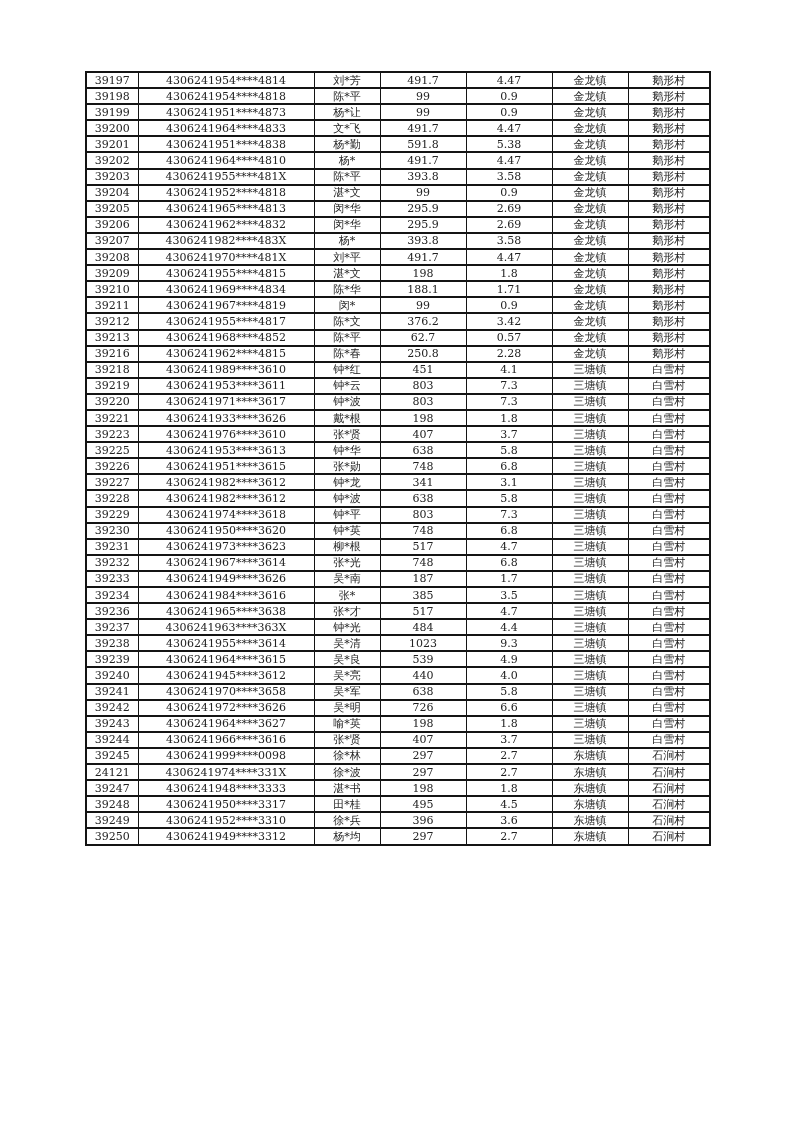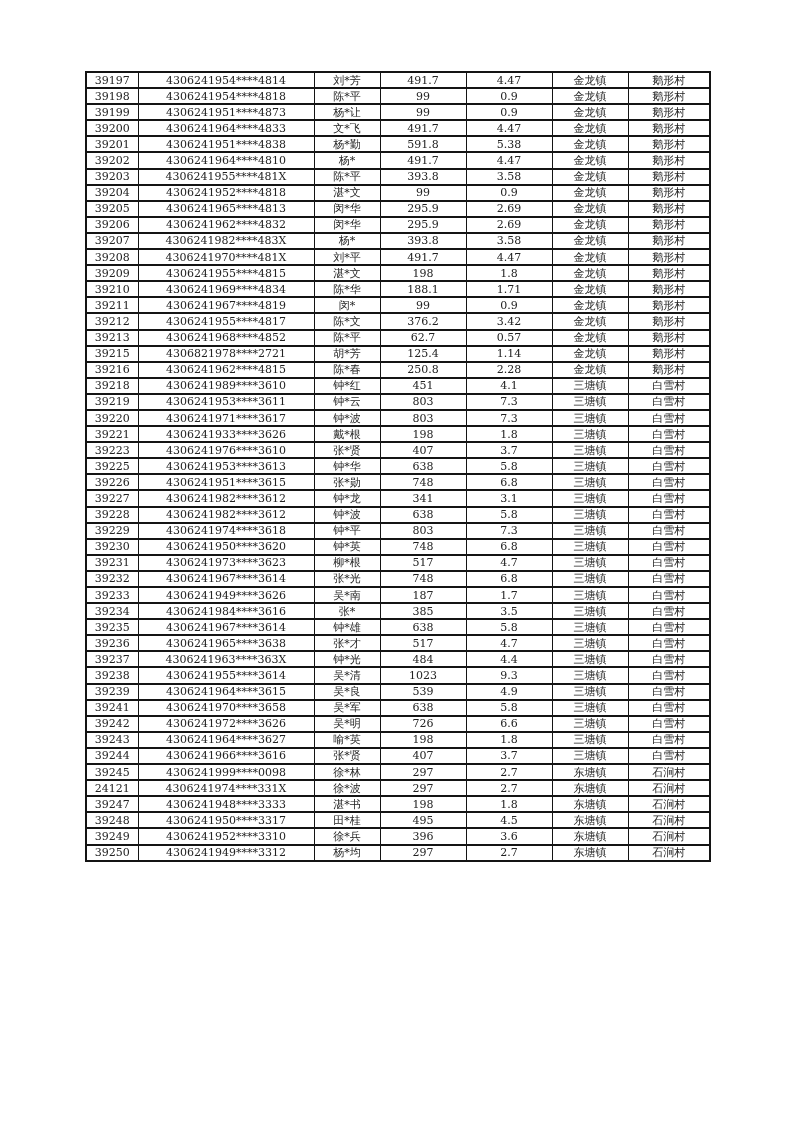--- a/index.html
+++ b/index.html
@@ -209,29 +209,20 @@
         <tr>
           <td>39213</td>
           <td>4306241968****4852</td>
           <td>陈*平</td>
           <td>62.7</td>
           <td>0.57</td>
           <td>金龙镇</td>
           <td>鹅形村</td>
         </tr>
         <tr>
-          <td>39215</td>
-          <td>4306821978****2721</td>
-          <td>胡*芳</td>
-          <td>125.4</td>
-          <td>1.14</td>
-          <td>金龙镇</td>
-          <td>鹅形村</td>
-        </tr>
-        <tr>
           <td>39216</td>
           <td>4306241962****4815</td>
           <td>陈*春</td>
           <td>250.8</td>
           <td>2.28</td>
           <td>金龙镇</td>
           <td>鹅形村</td>
         </tr>
         <tr>
           <td>39218</td>
@@ -362,29 +353,20 @@
         <tr>
           <td>39234</td>
           <td>4306241984****3616</td>
           <td>张*</td>
           <td>385</td>
           <td>3.5</td>
           <td>三塘镇</td>
           <td>白雪村</td>
         </tr>
         <tr>
-          <td>39235</td>
-          <td>4306241967****3614</td>
-          <td>钟*雄</td>
-          <td>638</td>
-          <td>5.8</td>
-          <td>三塘镇</td>
-          <td>白雪村</td>
-        </tr>
-        <tr>
           <td>39236</td>
           <td>4306241965****3638</td>
           <td>张*才</td>
           <td>517</td>
           <td>4.7</td>
           <td>三塘镇</td>
           <td>白雪村</td>
         </tr>
         <tr>
           <td>39237</td>
@@ -403,20 +385,29 @@
           <td>9.3</td>
           <td>三塘镇</td>
           <td>白雪村</td>
         </tr>
         <tr>
           <td>39239</td>
           <td>4306241964****3615</td>
           <td>吴*良</td>
           <td>539</td>
           <td>4.9</td>
+          <td>三塘镇</td>
+          <td>白雪村</td>
+        </tr>
+        <tr>
+          <td>39240</td>
+          <td>4306241945****3612</td>
+          <td>吴*亮</td>
+          <td>440</td>
+          <td>4.0</td>
           <td>三塘镇</td>
           <td>白雪村</td>
         </tr>
         <tr>
           <td>39241</td>
           <td>4306241970****3658</td>
           <td>吴*军</td>
           <td>638</td>
           <td>5.8</td>
           <td>三塘镇</td>

